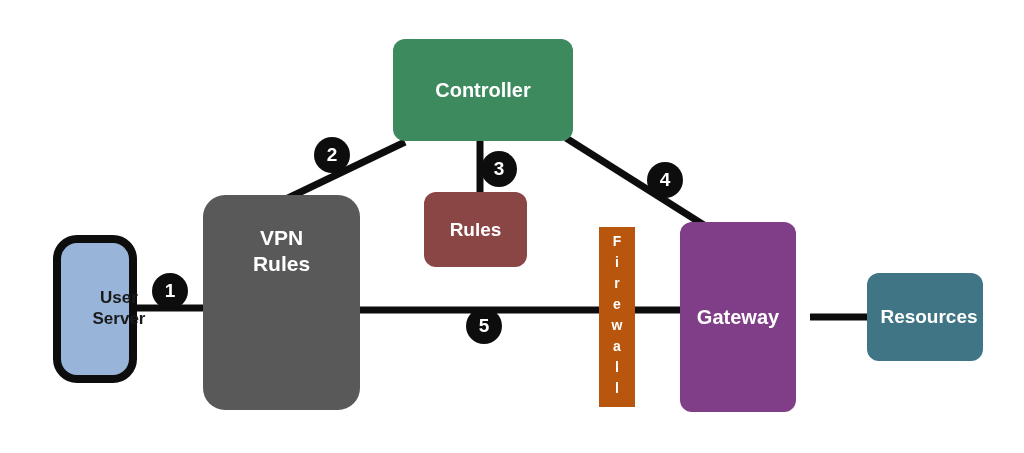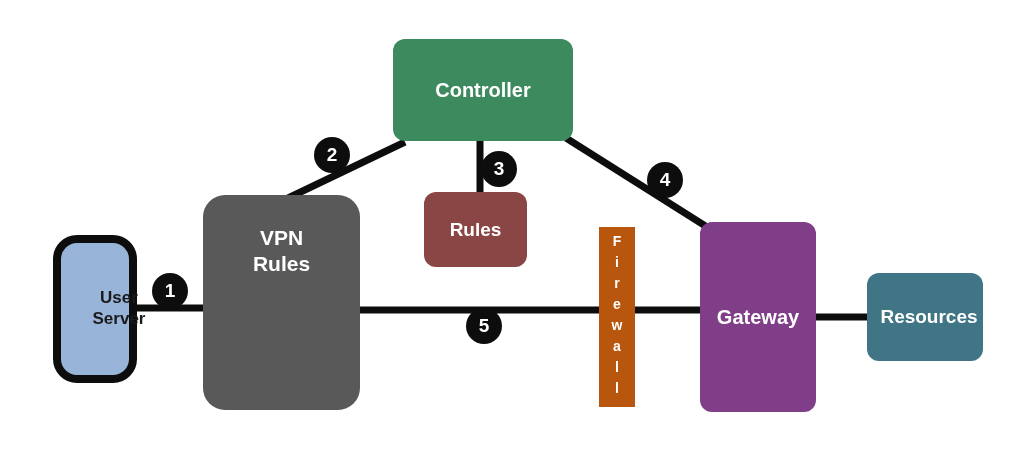--- a/index.html
+++ b/index.html
@@ -63,21 +63,21 @@
     z-index: 2;
     font-size: 14px;
   }
   .node-firewall .node-label {
     writing-mode: vertical-rl;
     text-orientation: upright;
     letter-spacing: 5px;
     line-height: 1;
   }
   .node-gateway {
-    left: 700px; top: 222px; width: 116px; height: 190px;
+    left: 680px; top: 222px; width: 116px; height: 190px;
     font-size: 20px;
   }
   .node-resources {
     left: 867px; top: 273px; width: 116px; height: 88px;
     font-size: 19px;
     padding-left: 8px;
   }
   .badge {
     position: absolute;
     width: 36px;

